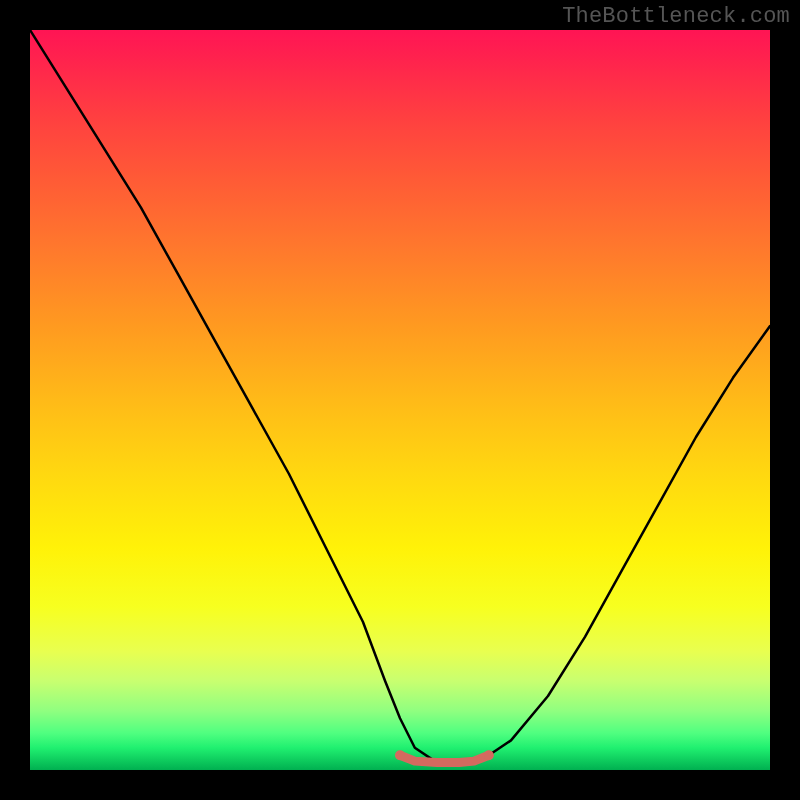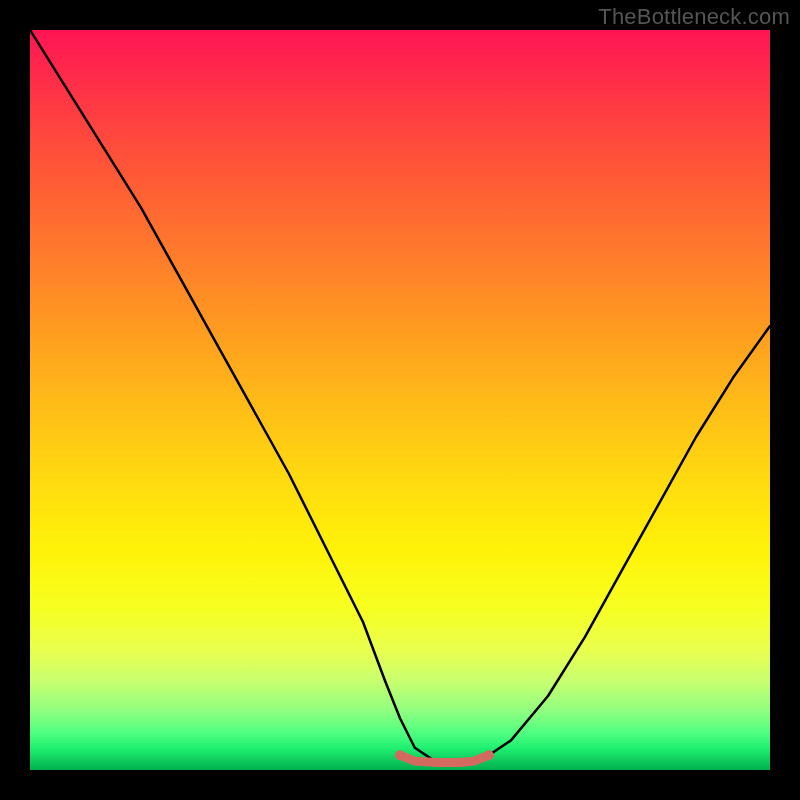--- a/index.html
+++ b/index.html
@@ -19,20 +19,21 @@
   }
   .watermark {
     position: absolute;
     top: 4px;
     right: 10px;
     color: #555;
     font-size: 22px;
     font-weight: 500;
     letter-spacing: 0.2px;
     user-select: none;
+    font-family: Liberation Mono, monospace;
   }
   .plot-area {
     position: absolute;
     left: 30px;
     top: 30px;
     width: 740px;
     height: 740px;
     overflow: hidden;
   }
   .gradient-bg {

